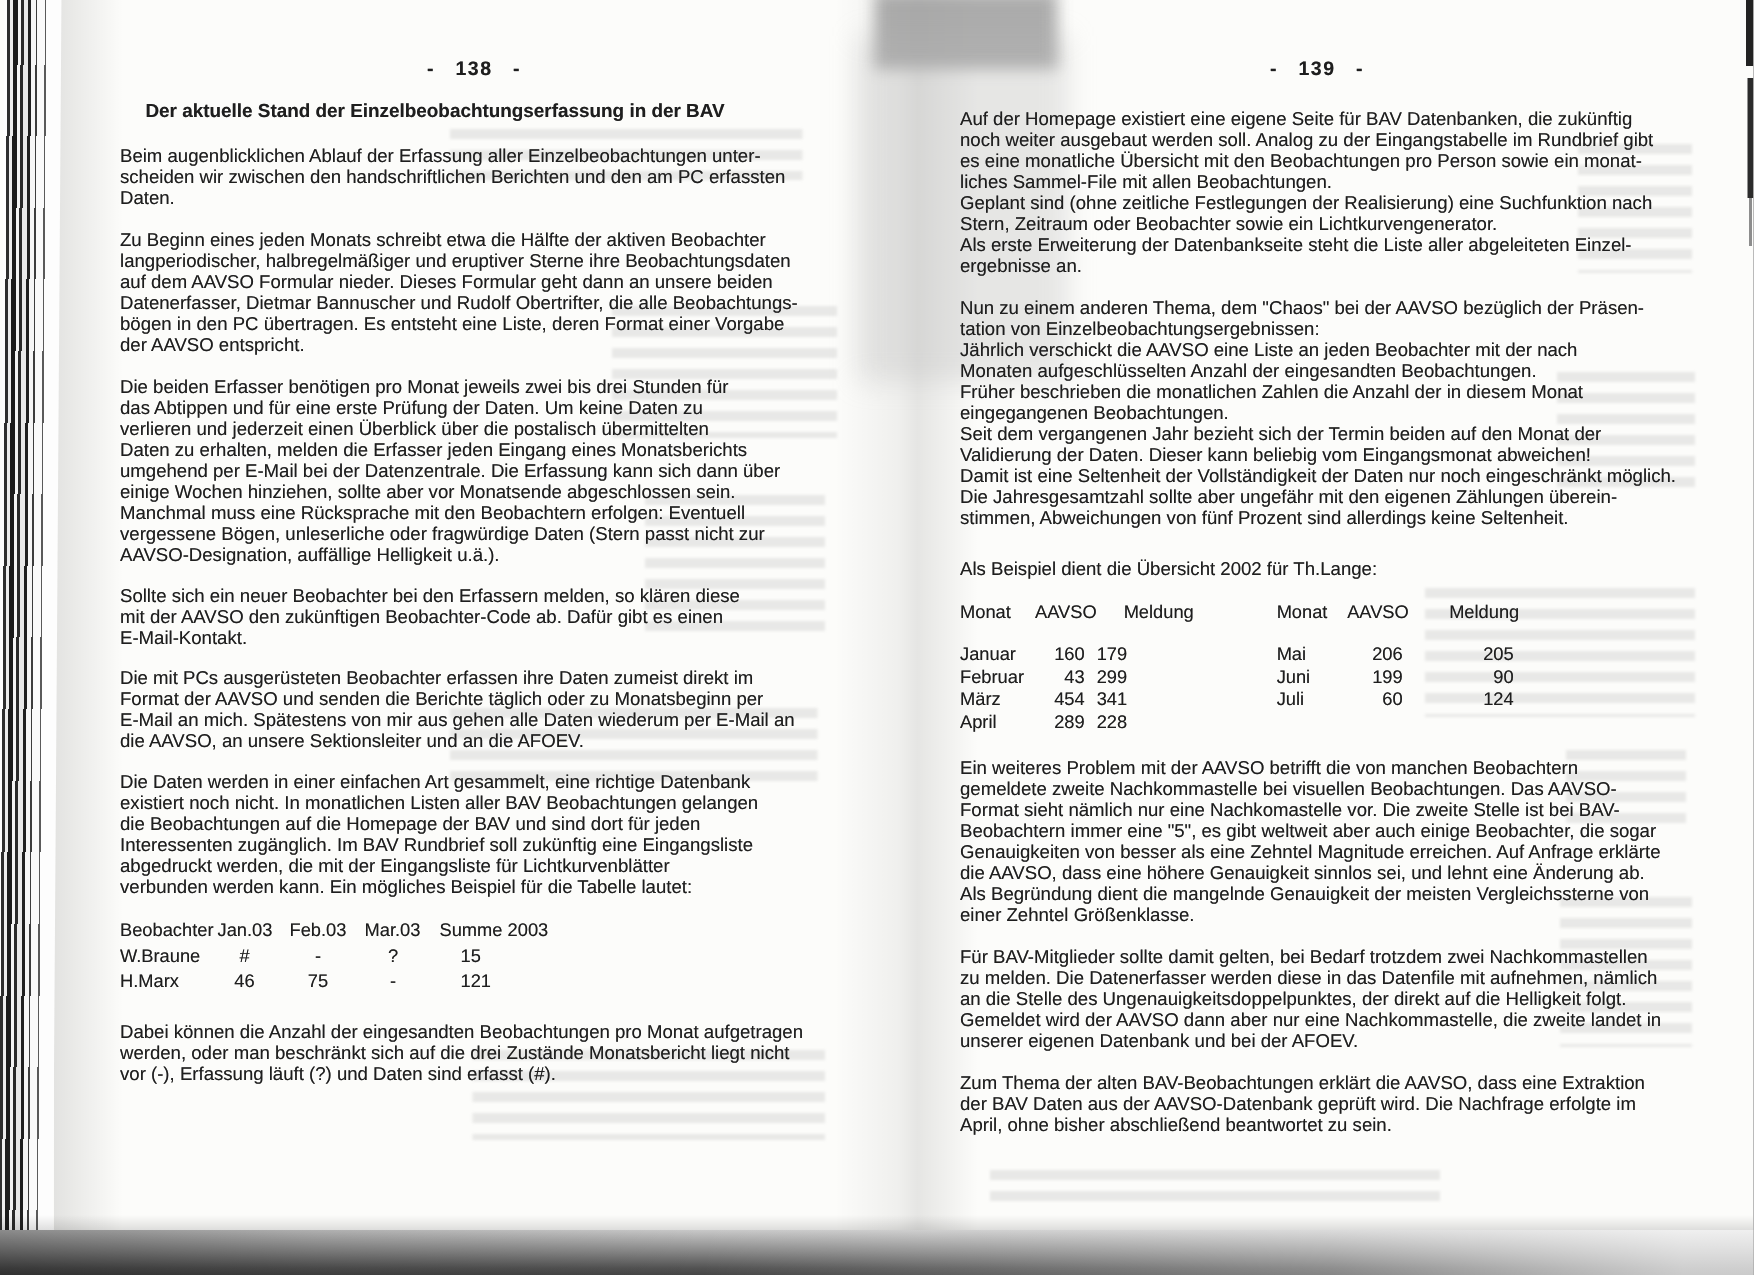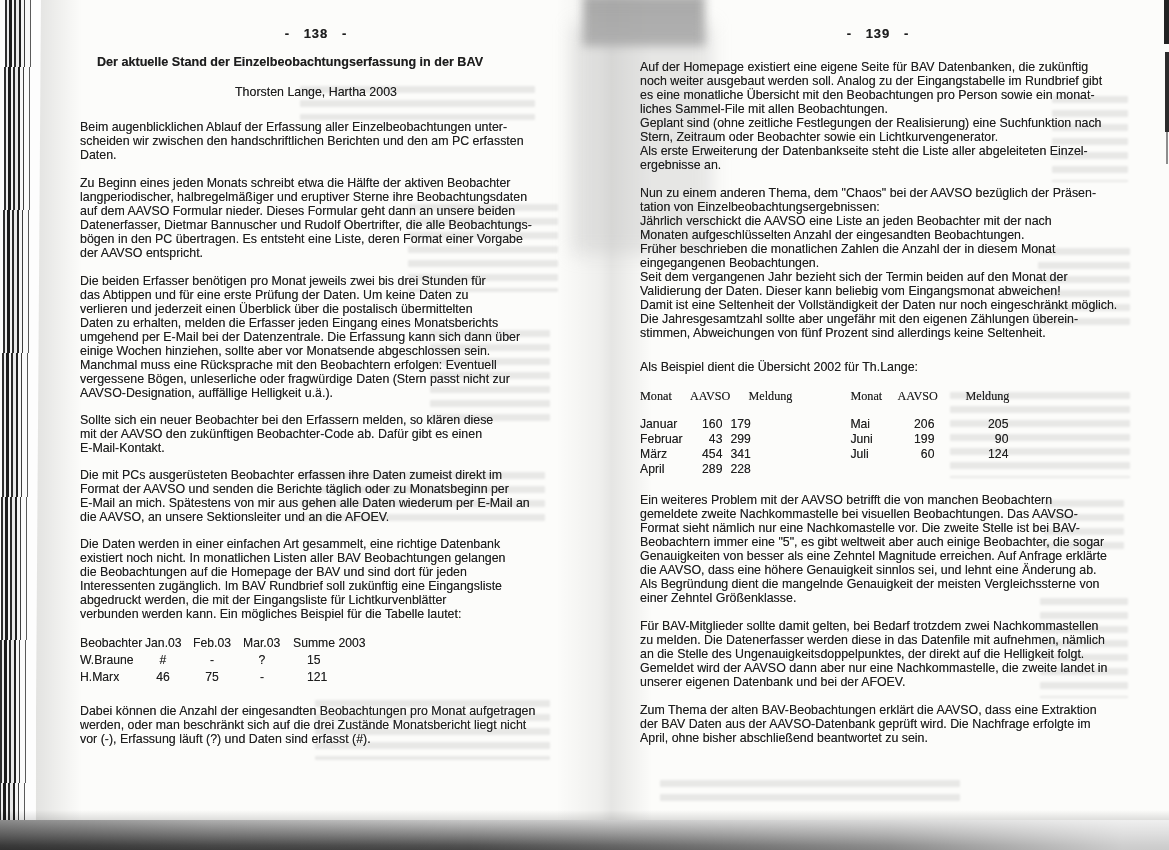--- a/index.html
+++ b/index.html
@@ -34,21 +34,21 @@
   .bottom-fade { position:absolute; left:0; right:0; bottom:30px; height:10px; z-index:3;
     background:linear-gradient(to bottom, rgba(0,0,0,0), rgba(0,0,0,.12)); }
   .bottom-strip { position:absolute; left:0; right:0; bottom:0; height:30px; z-index:3;
     background:linear-gradient(to bottom,#c8c8c8 0,#a6a6a6 25%,#7d7d7d 55%,#525252 85%,#454545 100%); }
   .bottom-strip::after { content:""; position:absolute; inset:0;
     background:linear-gradient(to right, rgba(0,0,0,.30) 0, rgba(0,0,0,.12) 18%, rgba(0,0,0,0) 40%,
       rgba(255,255,255,.35) 76%, rgba(255,255,255,.72) 96%); }
   .ghost { position:absolute; z-index:1; opacity:.35; filter:blur(1px);
     background:repeating-linear-gradient(to bottom, rgba(150,150,150,.55) 0 7px, rgba(0,0,0,0) 7px 14px); }
   
-  .page { position:absolute; top:26px; z-index:2; }
+  .page { position:absolute; top:38px; z-index:2; }
   .page-left  { left:80px;  width:500px; }
   .page-right { left:640px; width:500px; }
   .pageno { font-weight:bold; font-size:13px; height:16px; line-height:16px;
     text-align:center; letter-spacing:1px; word-spacing:9px; white-space:nowrap; }
   .page-left  .pageno { transform:translateX(-14px); margin-bottom:12px; }
   .page-right .pageno { transform:translateX(-12px); margin-bottom:18px; }
   .title { font-weight:bold; font-size:12.6px; height:16px; line-height:16px;
     text-align:center; transform:translateX(-40px); margin-bottom:15px; white-space:nowrap; }
   .byline { font-size:12.4px; height:14px; line-height:14px; text-align:center;
     transform:translateX(-14px); margin-bottom:21px; }
@@ -58,21 +58,21 @@
   .mb0 { margin-bottom:0; }
   
   table.tbl { border-collapse:collapse; table-layout:fixed; font-size:12.2px; }
   table.tbl th, table.tbl td { font-weight:normal; text-align:left; padding:0; overflow:visible; white-space:nowrap; }
   .tbl-left { margin:14px 0 18px 0; }
   .tbl-left th, .tbl-left td { height:17px; line-height:17px; }
   .tbl-left td:nth-child(2), .tbl-left td:nth-child(3), .tbl-left td:nth-child(4)
     { text-align:center; padding-right:12px; }
   .tbl-left td:nth-child(5) { padding-left:14px; }
   .tbl-right { margin:0 0 16px 0; }
-  .tbl-right thead th { height:16px; line-height:16px; padding-bottom:13px;font-family:Liberation Serif, serif; }
+  .tbl-right thead th { height:16px; line-height:16px; padding-bottom:13px; }
   .tbl-right tbody td { height:15px; line-height:15px; }
   .tbl-right th:nth-child(4), .tbl-right td:nth-child(4) { padding-left:42px; }
   .tbl-right td:nth-child(2) { text-align:right; padding-right:8px; }
   .tbl-right th:nth-child(3) { padding-left:18px; }
   .tbl-right td:nth-child(3) { padding-right:21px; }
   .tbl-right td:nth-child(5) { text-align:right; padding-right:6px; }
   .tbl-right th:nth-child(6) { padding-left:25px; }
   .tbl-right td:nth-child(6) { text-align:right; padding-right:15px; }
 </style>
 </head>
@@ -99,21 +99,20 @@
   <div class="ghost" style="left:1052px;top:96px;width:76px;height:86px"></div>
   <div class="ghost" style="left:1038px;top:248px;width:92px;height:78px"></div>
   <div class="ghost" style="left:950px;top:392px;width:180px;height:86px"></div>
   <div class="ghost" style="left:1044px;top:500px;width:80px;height:56px"></div>
   <div class="ghost" style="left:1040px;top:598px;width:88px;height:100px"></div>
   <div class="ghost" style="left:660px;top:780px;width:300px;height:28px"></div>
 
   <div class="page page-left">
     <div class="pageno">- 138 -</div>
     <div class="title">Der aktuelle Stand der Einzelbeobachtungserfassung in der BAV</div>
-    <div class="byline">Thorsten Lange, Hartha 2003</div>
 
     <div class="para mb14">
         <div class="line">Beim augenblicklichen Ablauf der Erfassung aller Einzelbeobachtungen unter-</div>
         <div class="line">scheiden wir zwischen den handschriftlichen Berichten und den am PC erfassten</div>
         <div class="line">Daten.</div>
       </div>
     <div class="para mb14">
         <div class="line">Zu Beginn eines jeden Monats schreibt etwa die Hälfte der aktiven Beobachter</div>
         <div class="line">langperiodischer, halbregelmäßiger und eruptiver Sterne ihre Beobachtungsdaten</div>
         <div class="line">auf dem AAVSO Formular nieder. Dieses Formular geht dann an unsere beiden</div>

